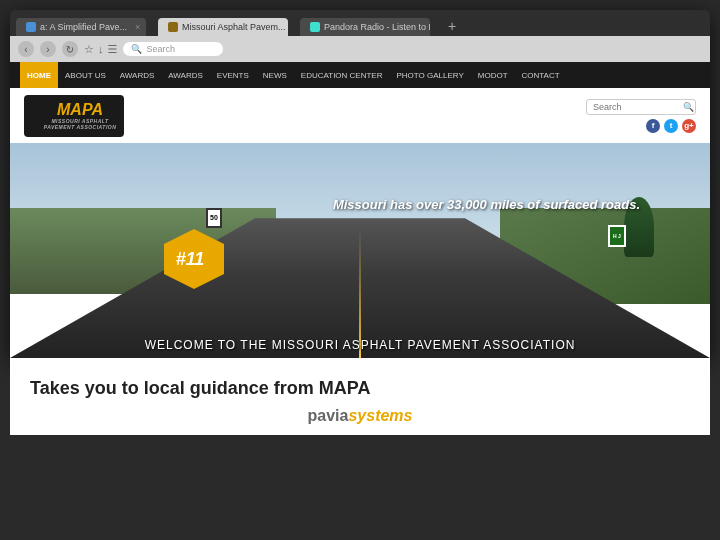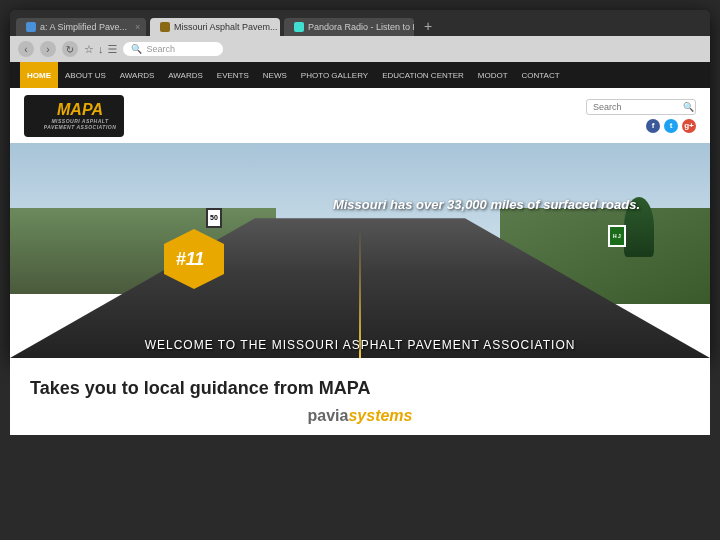--- a/index.html
+++ b/index.html
@@ -24,21 +24,21 @@
       box-shadow: 0 4px 20px rgba(0,0,0,0.7);
     }
 
     
     .tab-bar {
       background: #2e2e2e;
       display: flex;
       align-items: flex-end;
       padding: 6px 6px 0 6px;
       border-radius: 6px 6px 0 0;
-      gap: 4px;
+      gap: 12px;
     }
     .tab {
       background: #4a4a4a;
       border-radius: 4px 4px 0 0;
       padding: 4px 10px;
       font-size: 9px;
       color: #ccc;
       white-space: nowrap;
       max-width: 130px;
       overflow: hidden;
@@ -454,22 +454,22 @@
 
   <div class="website">
 
     <div class="site-nav">
       <div class="site-nav-item active">HOME</div>
       <div class="site-nav-item">ABOUT US</div>
       <div class="site-nav-item">AWARDS</div>
       <div class="site-nav-item">AWARDS</div>
       <div class="site-nav-item">EVENTS</div>
       <div class="site-nav-item">NEWS</div>
+      <div class="site-nav-item">EDUCATION CENTER</div>
       <div class="site-nav-item">PHOTO GALLERY</div>
-      <div class="site-nav-item">EDUCATION CENTER</div>
       <div class="site-nav-item">MODOT</div>
       <div class="site-nav-item">CONTACT</div>
     </div>
 
     <div class="site-header">
       <div class="logo-area">
         <div class="logo-box">
           <span class="logo-text">MAPA</span>
           <span class="logo-sub">MISSOURI ASPHALT PAVEMENT ASSOCIATION</span>
         </div>

